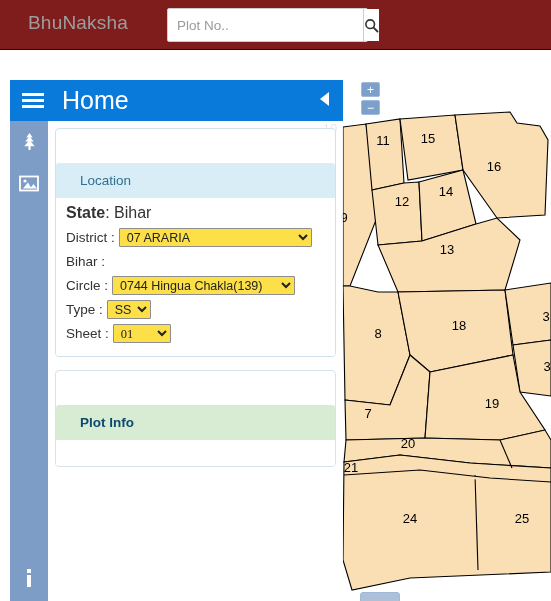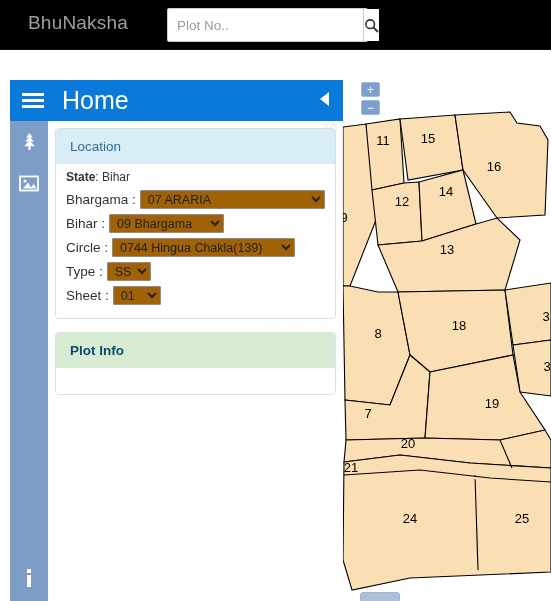--- a/index.html
+++ b/index.html
@@ -8,21 +8,21 @@
     width: 551px; height: 601px;
     overflow: hidden;
     font-family: "Liberation Sans", sans-serif;
     background: #ffffff;
   }
 
   
   #navbar {
     position: absolute; top: 0; left: 0;
     width: 551px; height: 50px;
-    background: #000000;
+    background: #7f1d1d;
     border-bottom: 1px solid #111;
   }
   #brand {
     position: absolute; left: 28px; top: 12px;
     color: #9d9d9d; font-size: 19px; letter-spacing: .2px;
     cursor: pointer;
   }
   #searchwrap {
     position: absolute; left: 167px; top: 8px;
     width: 201px; height: 34px;
@@ -117,45 +117,46 @@
     position: absolute; left: 48px; top: 121px;
     width: 295px; height: 480px;
     background: rgba(255,255,255,0.90); z-index: 31;
     padding: 7px 7px 0 7px;
   }
 
   .card { border: 1px solid #d6e3ea; border-radius: 4px; margin-bottom: 13px; background:#fff; }
   .card-loc { border-color: #cfe2ec; }
   .card-hdr {
     height: 35px; display: flex; align-items: center;
-    padding-left: 14px; font-size: 13.5px;
+    padding-left: 24px; font-size: 13.5px;
     border-radius: 3px 3px 0 0;
+    margin-top: 34px;
   }
   .hdr-loc { background: #d9edf7; color: #31708f; }
   .hdr-plot { background: #d8ecd4; color: #0c4a6e; font-weight: bold; }
   .card-body { padding: 6px 10px 9px 10px; background: #fff; border-radius: 0 0 3px 3px; }
   .body-plot { height: 26px; }
 
   .frow { display: flex; align-items: center; margin-bottom: 3px; height: 21px; }
   .flabel { font-size: 13.5px; color: #333; white-space: nowrap; }
-  .fstate { font-size: 12px; color: #333; margin-bottom: 5px; }
+  .fstate { font-size: 16px; color: #333; margin-bottom: 5px; }
   .fstate b { font-weight: bold; }
   select {
     font-family: "Liberation Sans", sans-serif;
     font-size: 12.5px; color: #222;
     height: 19px; padding: 0 2px 0 3px;
-    border: 1px solid #8d8d8d; background: #a16207;
+    border: 1px solid #8d8d8d; background: #fde047;
     border-radius: 1px; margin-left: 4px;
   }
   select.w-dist { width: 193px; }
   select.w-sub  { width: 104px; }
   select.w-circ { width: 115px; }
   select.w-mau  { width: 183px; }
   select.w-type { width: 44px; }
-  select.w-sheet{ width: 48px; }
+  select.w-sheet{ width: 58px; font-family: Liberation Serif, serif; }
 
   
   .plabel {
     font-family: "Liberation Sans", sans-serif;
     font-size: 13px; fill: #000;
   }
   .plabel-faint { fill: #ebe7e2; }
   .parcel { fill: #fbdfb4; stroke: #000; stroke-width: 1.1; }
   .parcel-faint { fill: #fdfcfa; stroke: #f4efe8; stroke-width: 1; }
 </style>
@@ -294,32 +295,29 @@
 
   <div class="card card-loc">
     <div class="card-hdr hdr-loc">Location</div>
     <div class="card-body">
 
       <div class="fstate">
         <b>State</b><span>: </span><span>Bihar</span>
       </div>
 
       <div class="frow">
-        <span class="flabel">Bhargama :</span>
+        <span class="flabel">District :</span>
         <select class="w-dist">
           <option>07 ARARIA</option>
         </select>
       </div>
 
 
       <div class="frow">
         <span class="flabel">Bihar :</span>
-        <select class="w-circ">
-          <option>09 Bhargama</option>
-        </select>
       </div>
 
       <div class="frow">
         <span class="flabel">Circle :</span>
         <select class="w-mau">
           <option>0744 Hingua Chakla(139)</option>
         </select>
       </div>
 
       <div class="frow">

